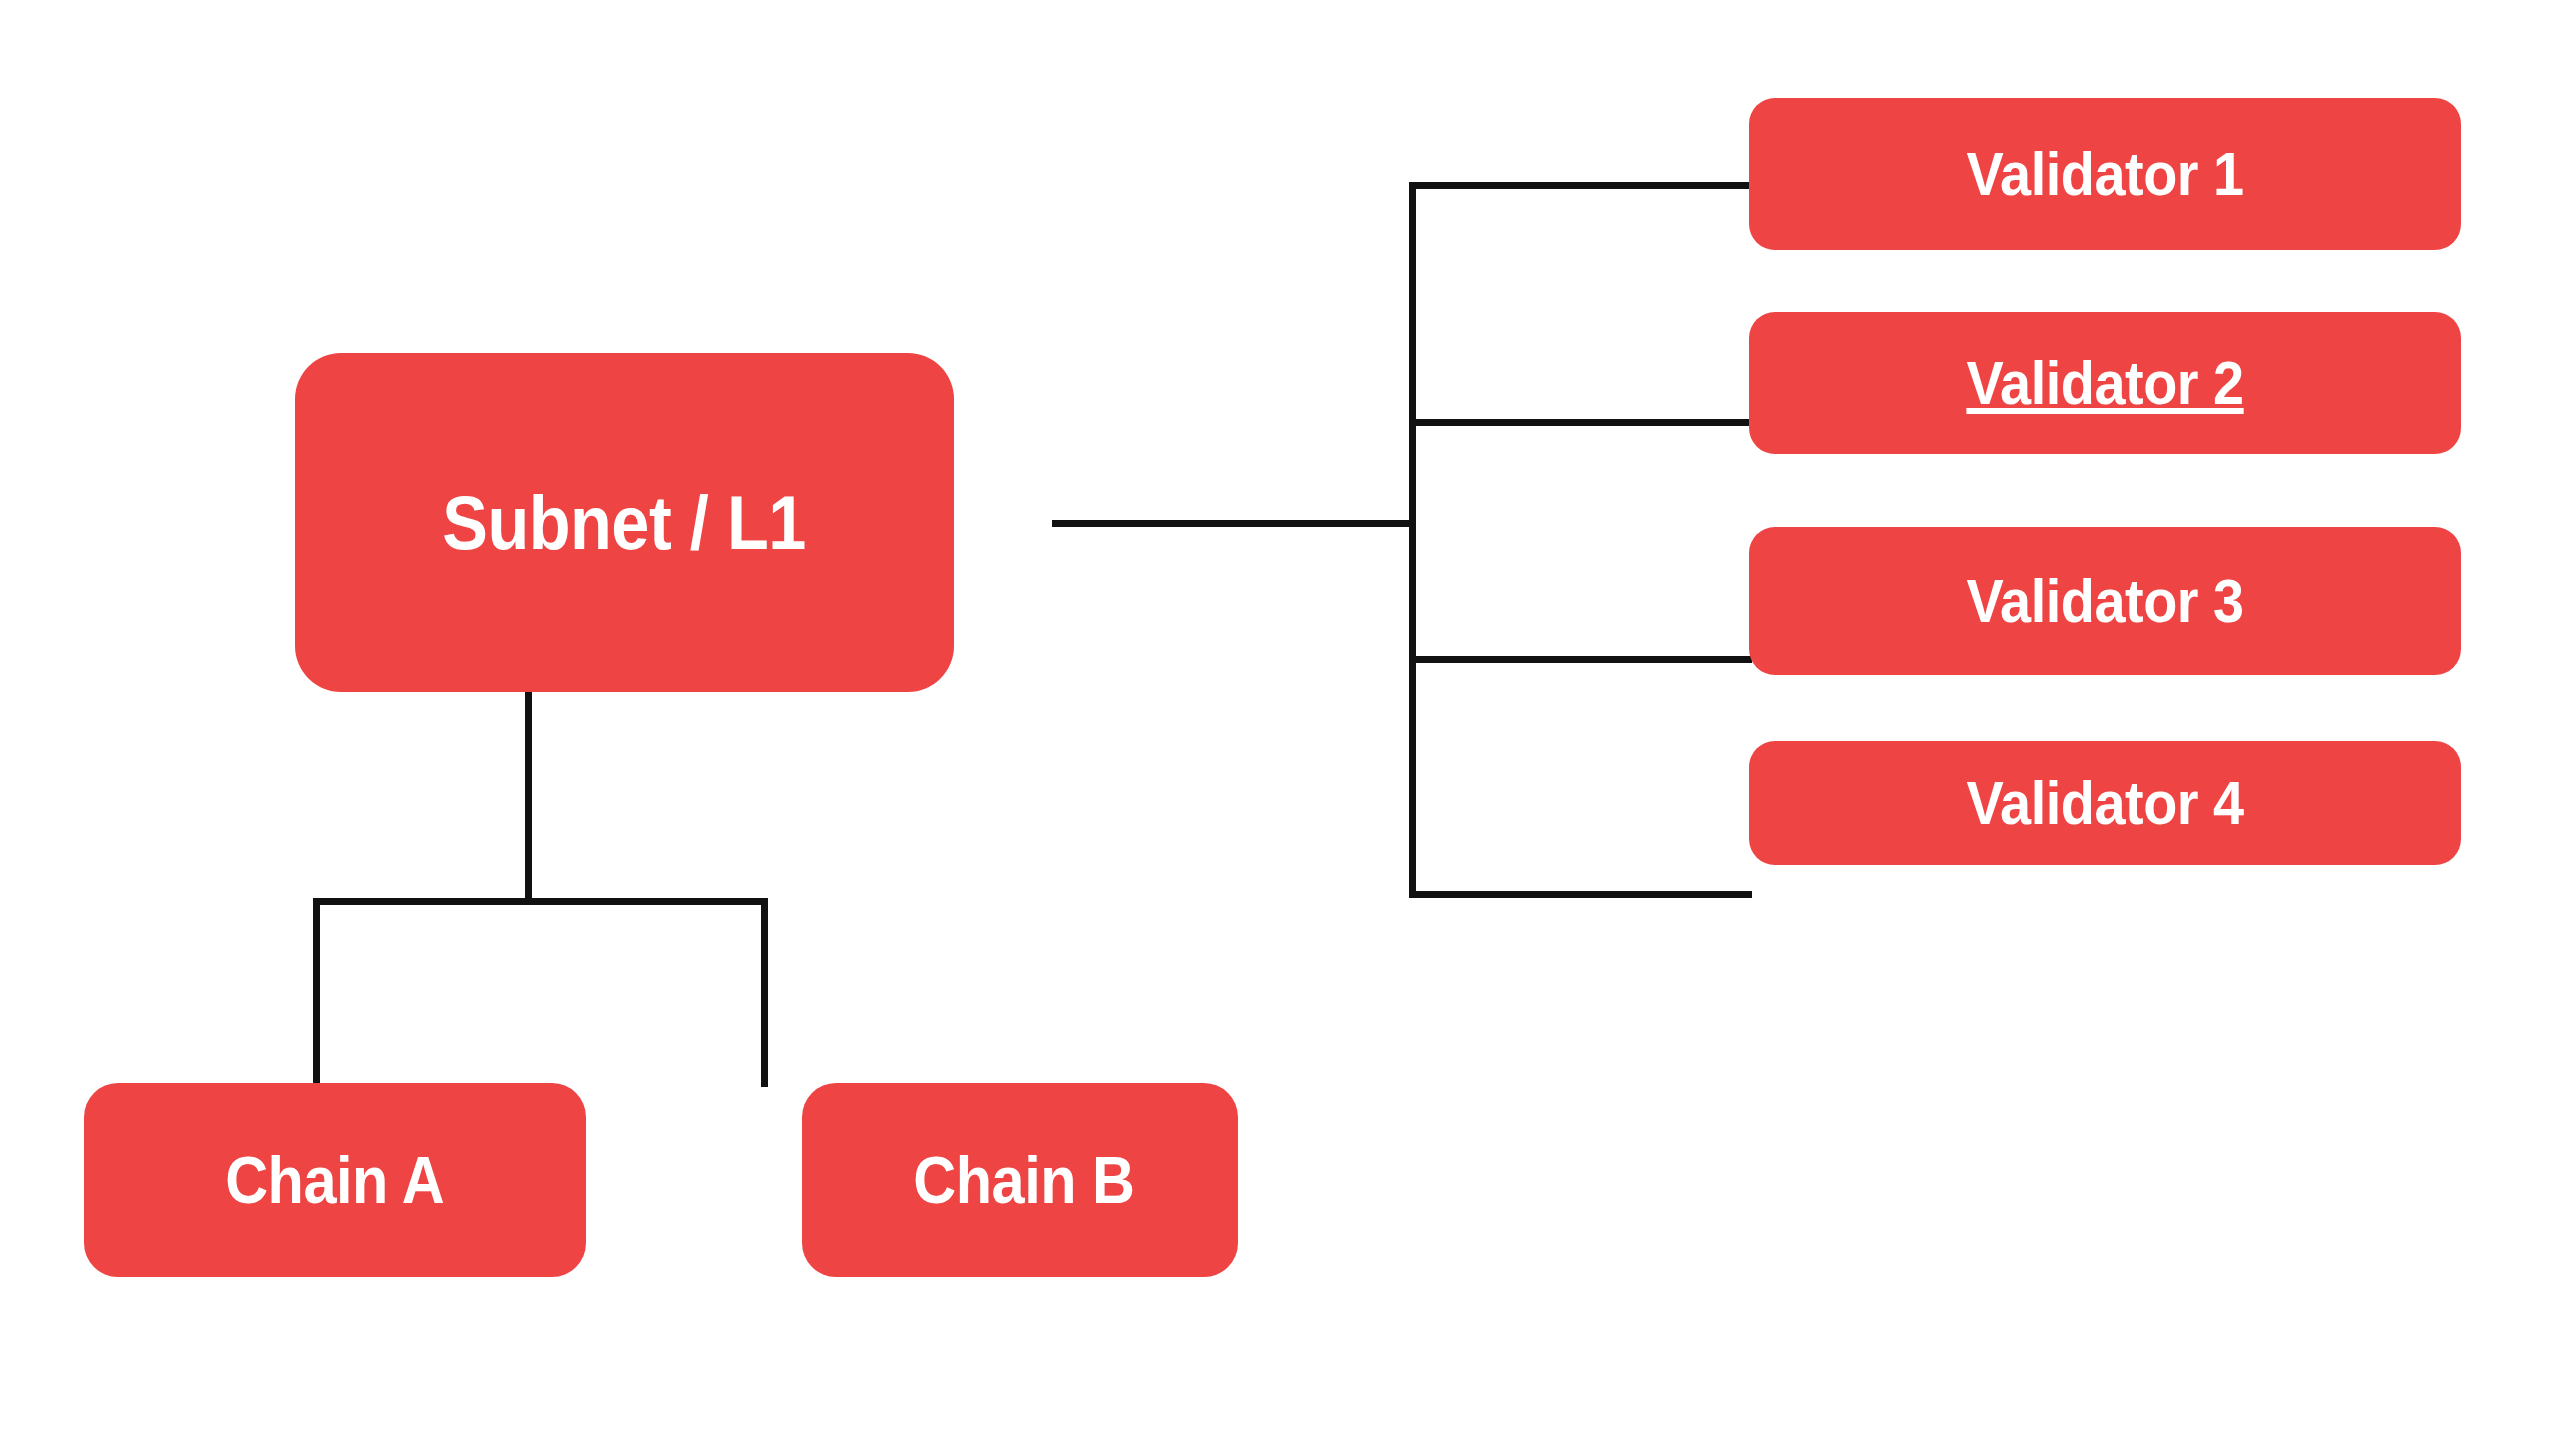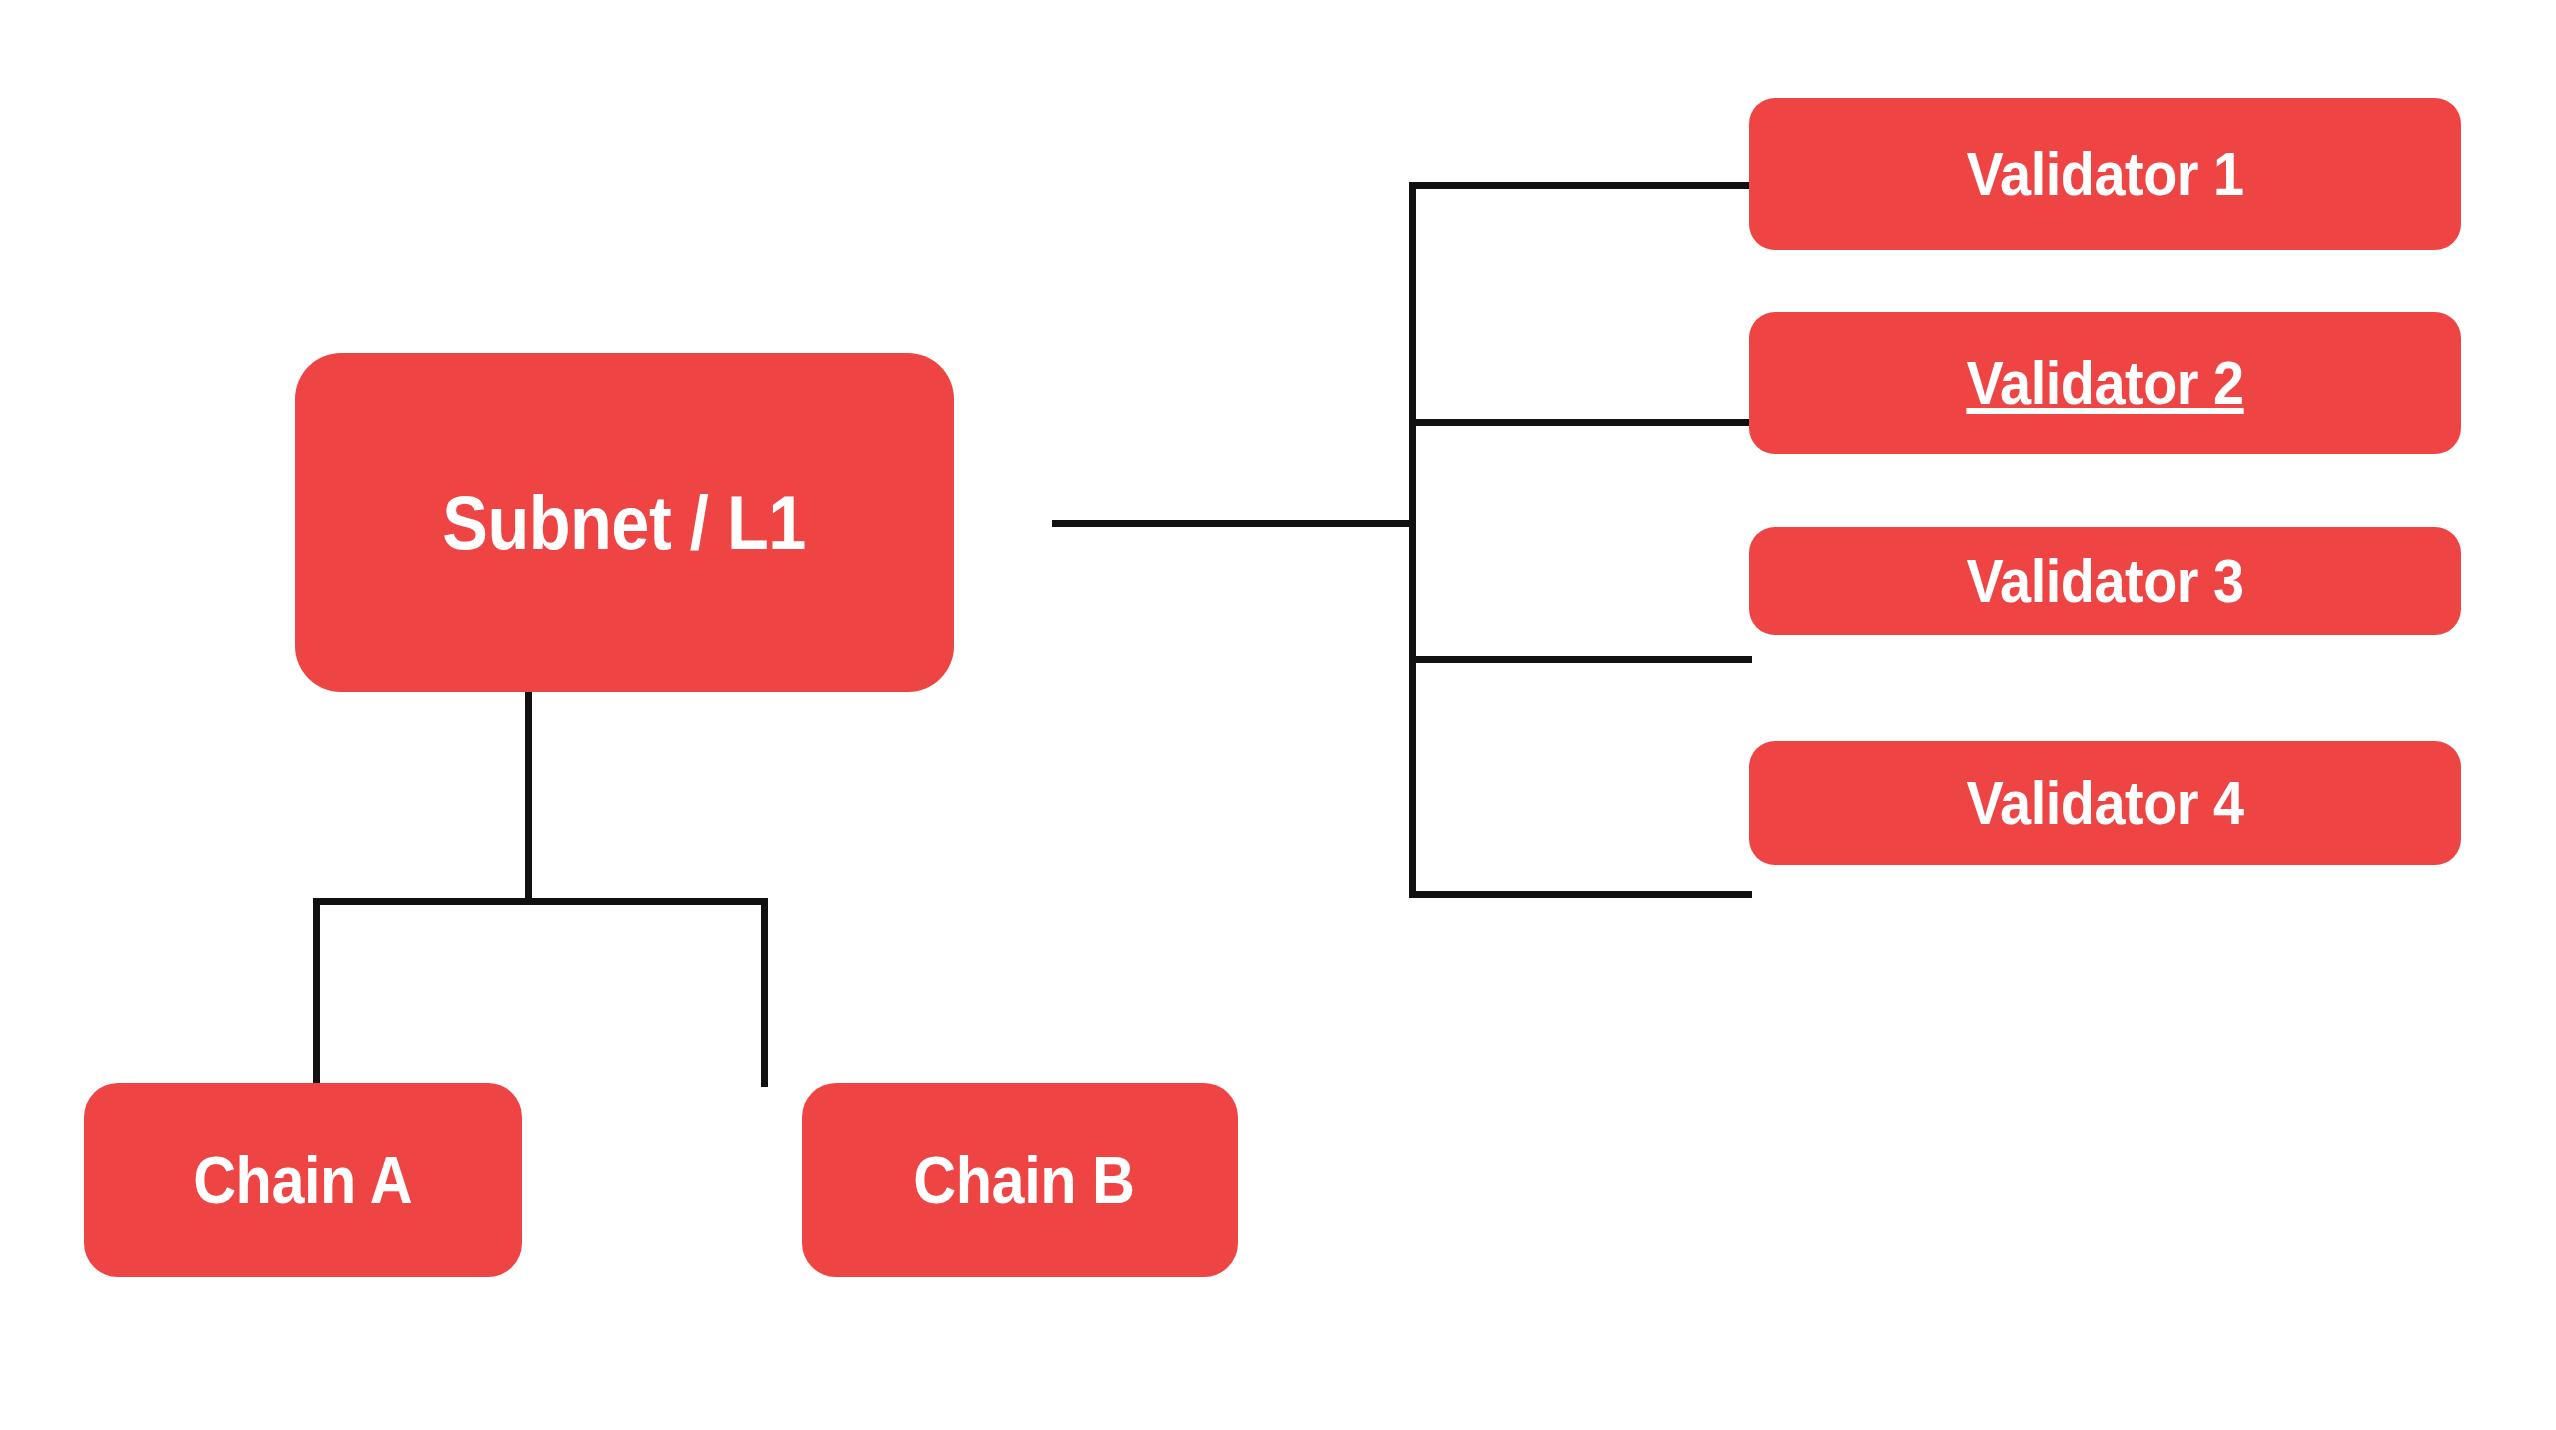--- a/index.html
+++ b/index.html
@@ -60,31 +60,31 @@
   
   .node-validator {
     left: 1749px;
     width: 712px;
     height: 152px;
     border-radius: 26px;
   }
   .node-validator .node-label { font-size: 62px; }
   #node-validator-1 { top: 98px; }
   #node-validator-2 { top: 312px; height: 142px; text-decoration: underline; }
-  #node-validator-3 { top: 527px; height: 108px; }
+  #node-validator-3 { top: 527px; height: 148px; }
   #node-validator-4 { top: 741px; height: 124px; }
 
   
   .node-chain {
     top: 1083px;
     height: 194px;
     border-radius: 34px;
   }
   .node-chain .node-label { font-size: 66px; }
-  #node-chain-a { left: 84px;  width: 438px; }
+  #node-chain-a { left: 84px;  width: 502px; }
   #node-chain-b { left: 802px; width: 436px; padding-left: 8px; }
 </style>
 </head>
 <body>
 
 <div id="canvas">
 
   <svg id="edges" viewBox="0 0 2556 1430" width="2556" height="1430" xmlns="http://www.w3.org/2000/svg" shape-rendering="crispEdges">
 
     <g stroke="#111111" stroke-width="7" fill="none" stroke-linecap="butt">

